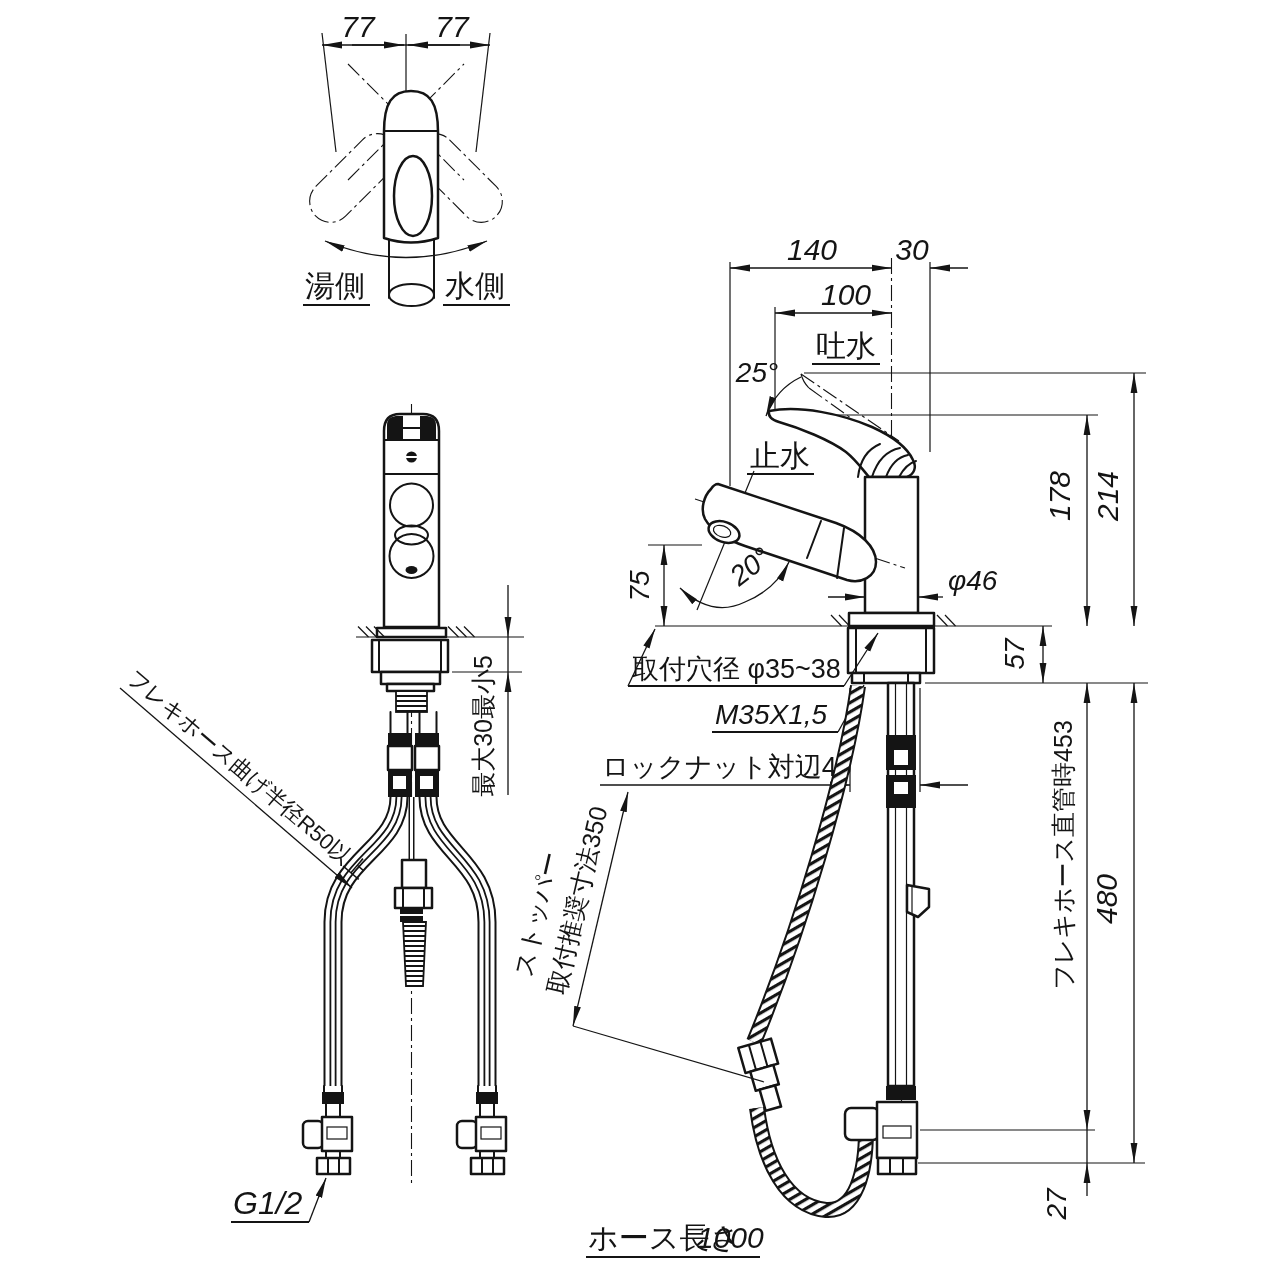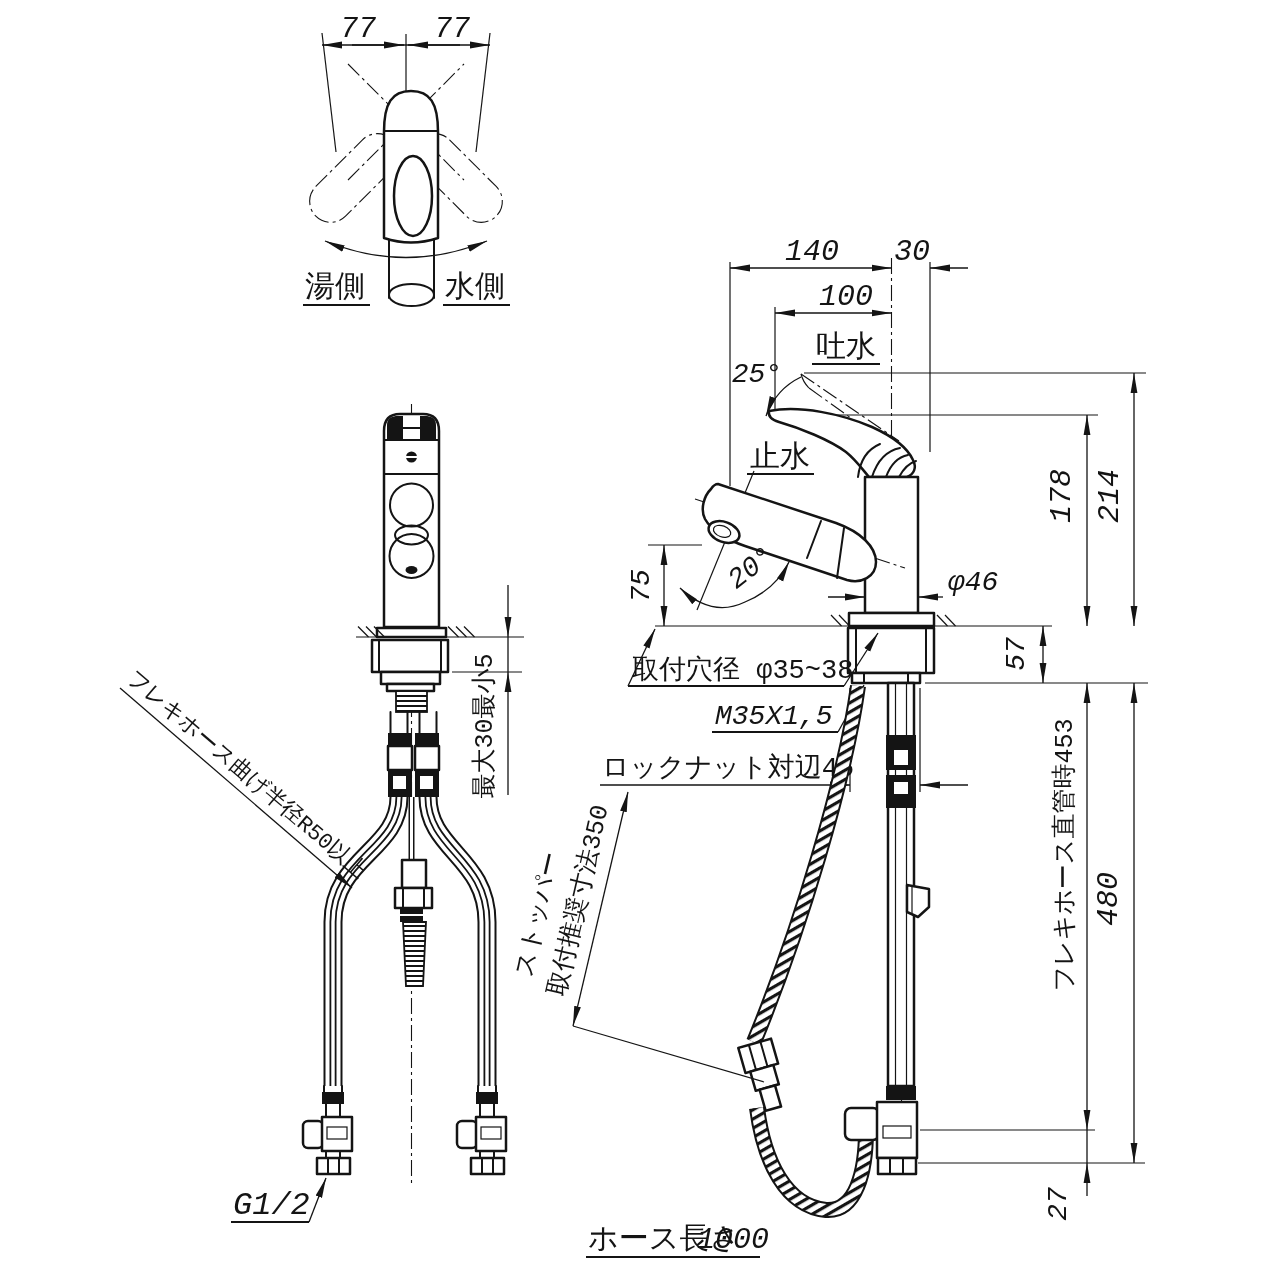--- a/index.html
+++ b/index.html
@@ -1,17 +1,17 @@
 <!DOCTYPE html>
 <html><head>
 <meta charset="utf-8">
 <style>
   html,body{margin:0;padding:0;background:#fff;}
   .page{position:relative;width:1264px;height:1264px;background:#fff;overflow:hidden;
-        font-family:Liberation Mono, monospace;}
+        font-family:Liberation Sans, sans-serif;}
   svg{display:block;}
   svg text{fill:#141414;}
   .jp{font-size:27px;}
   .jp-big{font-size:30px;}
   .jp-md{font-size:25px;}
   .jp-sm{font-size:22px;}
   .num{font-size:30px;font-style:italic;}
   .num-lg{font-size:32px;font-style:italic;}
   .num-md{font-size:28px;font-style:italic;}
   .mid{text-anchor:middle;}

